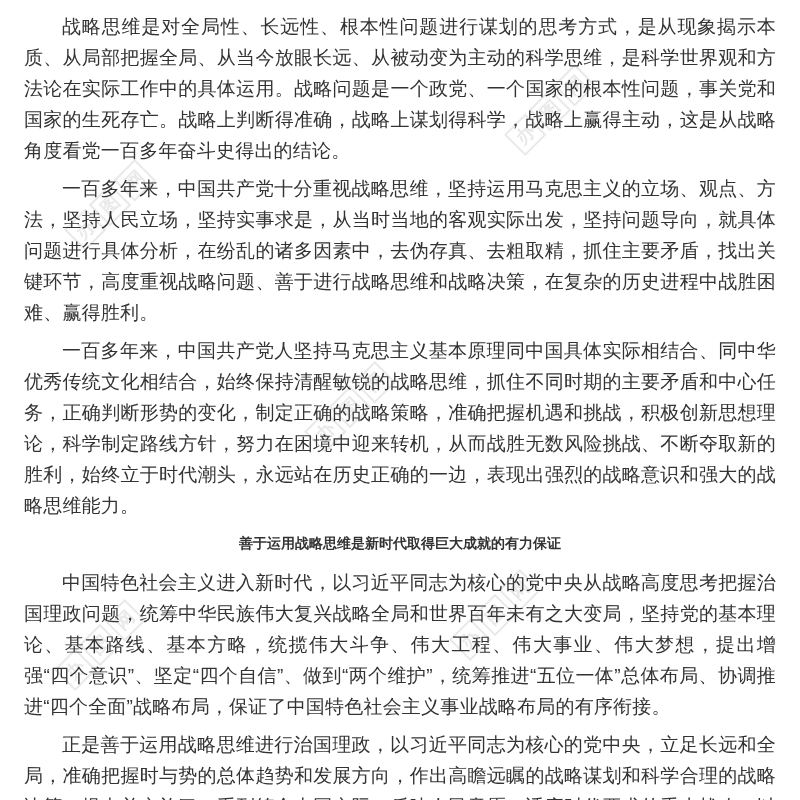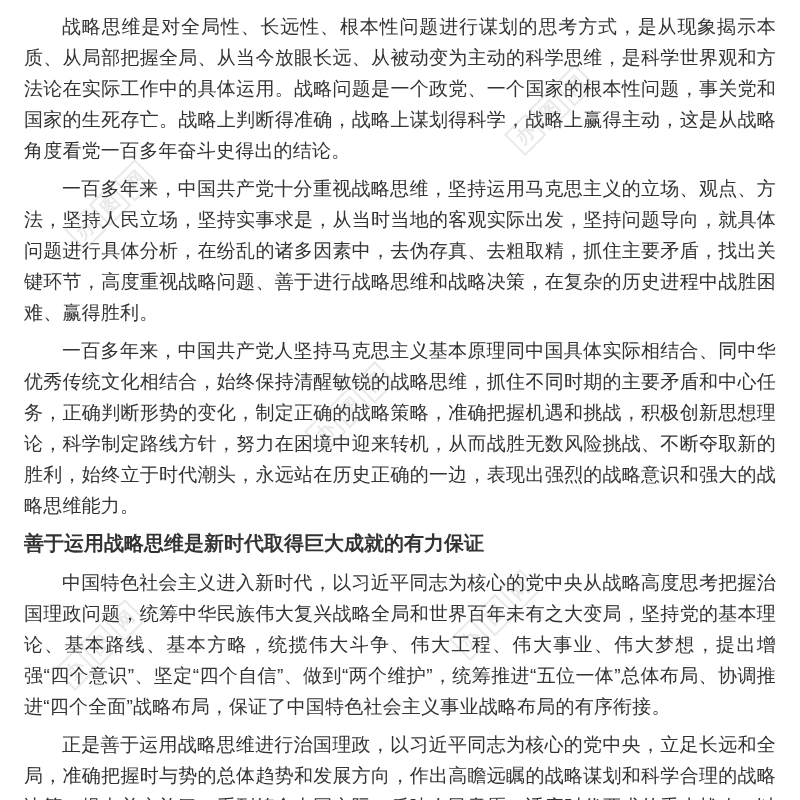--- a/index.html
+++ b/index.html
@@ -55,23 +55,24 @@
   .article p {
     margin: 0 0 7px 0;
     font-size: 19px;
     line-height: 31px;
     text-align: justify;
     text-indent: 2em;
     letter-spacing: 0.2px;
   }
   .article h2 {
     margin: 4px 0 8px 0;
-    font-size: 20px;
+    font-size: 14px;
     line-height: 31px;
     font-weight: bold;
+    text-align: center;
     text-indent: 0;
   }
 </style>
 </head>
 <body>
 
 <div class="watermark-layer">
   <div class="wm" style="left:500px; top:95px;">
     <span class="wm-char">办</span>
     <span class="wm-char">图</span>

